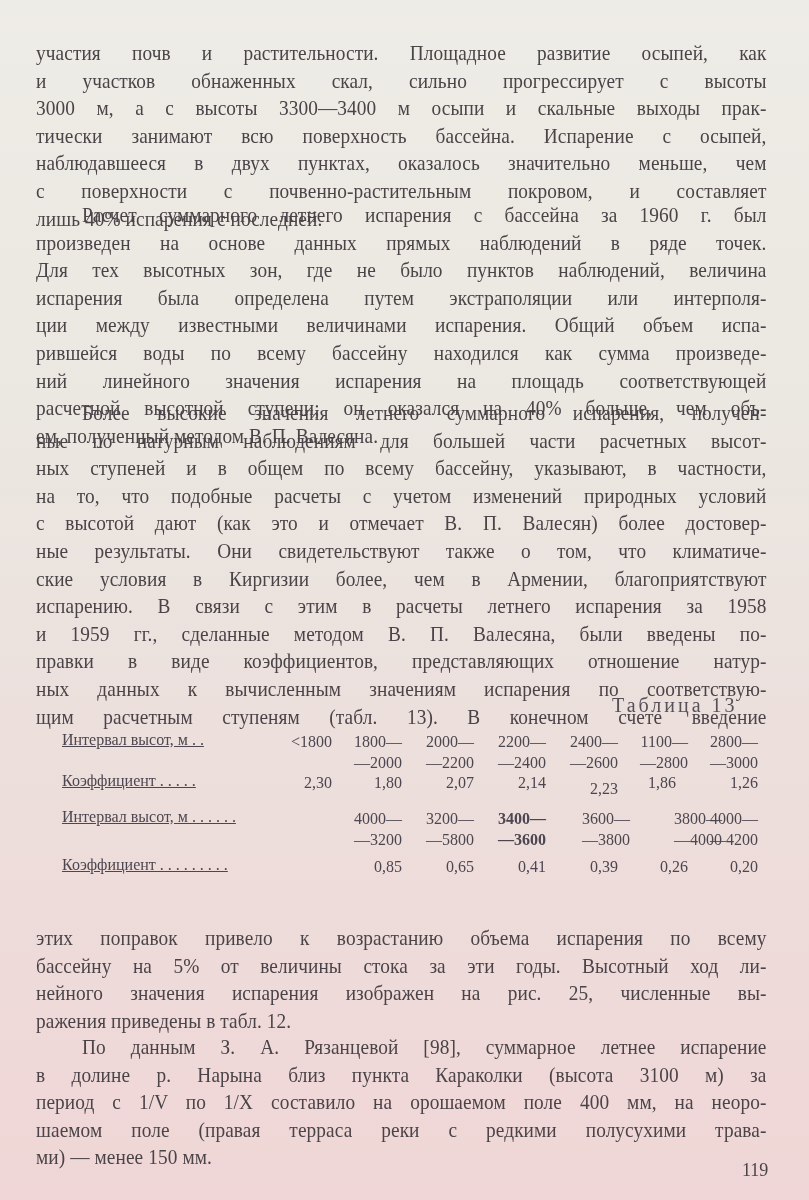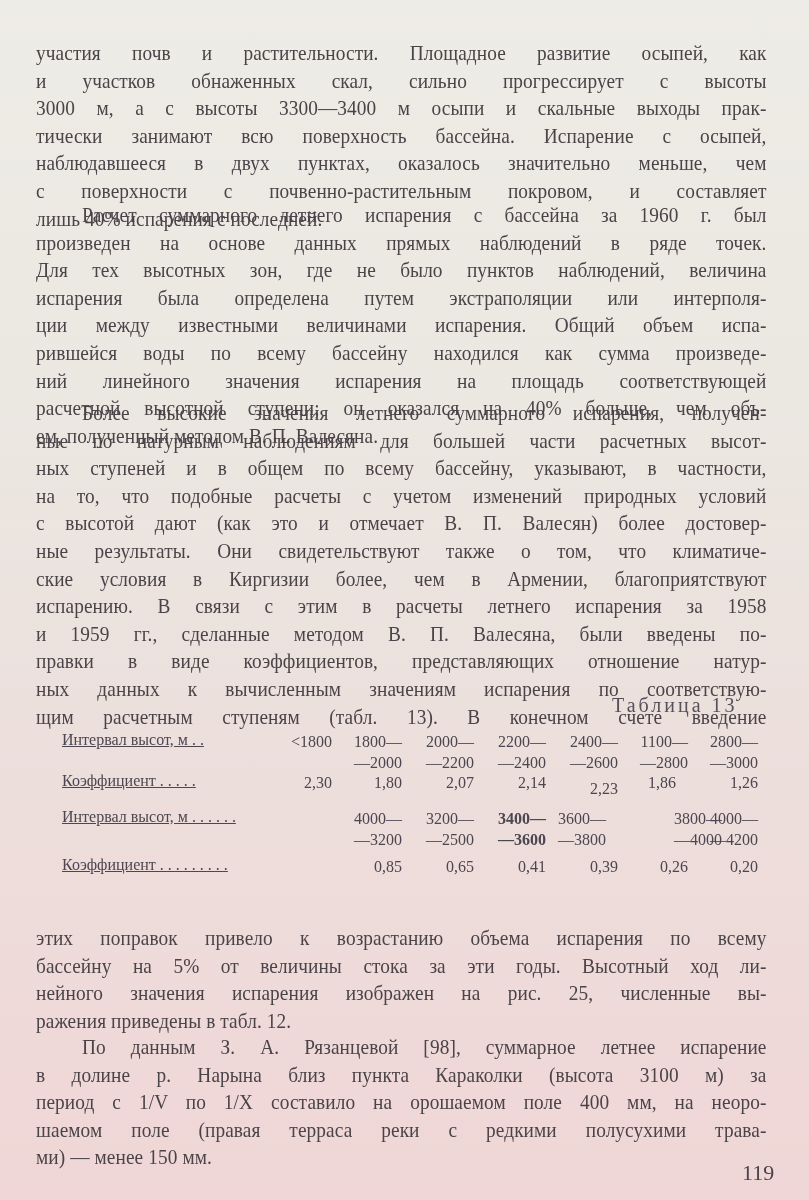--- a/index.html
+++ b/index.html
@@ -19,21 +19,21 @@
   }
   .line { display:block; white-space:nowrap; text-align-last:justify; text-align:justify; width:100%; }
   .line.last { text-align-last:left; }
   .indent { padding-left:50px; box-sizing:border-box; }
   .tcaption {
     position:absolute; left:612px; top:694px; font-size:20px; letter-spacing:3px; color:#55505a;
   }
   .trow { position:absolute; left:62px; font-size:16px; color:#4c4650; }
   .trow .label { position:absolute; left:0; white-space:nowrap;text-decoration:underline; }
   .cell { position:absolute; text-align:right; white-space:nowrap; line-height:21px; }
-  .pagenum { position:absolute; left:742px; top:1160px; font-size:22px; color:#4a4348; }
+  .pagenum { position:absolute; left:742px; top:1160px; font-size:18px; color:#4a4348; }
 </style>
 </head>
 <body>
 
 <div class="page">
 
   <div class="para" style="top:40px;">
     <span class="line">участия почв и растительности. Площадное развитие осыпей, как</span>
     <span class="line">и участков обнаженных скал, сильно прогрессирует с высоты</span>
     <span class="line">3000 м, а с высоты 3300—3400 м осыпи и скальные выходы прак-</span>
@@ -90,23 +90,23 @@
     <span class="cell" style="left:360px;width:52px;">2,07</span>
     <span class="cell" style="left:432px;width:52px;">2,14</span>
     <span class="cell" style="left:504px;width:52px;margin-top:6px;">2,23</span>
     <span class="cell" style="left:574px;width:52px;text-align:center;">1,86</span>
     <span class="cell" style="left:644px;width:52px;">1,26</span>
   </div>
 
   <div class="trow" style="top:808px;">
     <span class="label">Интервал высот, м  . . . . . .</span>
     <span class="cell" style="left:288px;width:52px;"><span>4000—</span><br><span>—3200</span></span>
-    <span class="cell" style="left:360px;width:52px;"><span>3200—</span><br><span>—2500</span></span>
+    <span class="cell" style="left:360px;width:52px;"><span>3200—</span><br><span>—5800</span></span>
     <span class="cell" style="left:432px;width:52px;font-weight:bold;"><span>3400—</span><br><span>—3600</span></span>
-    <span class="cell" style="left:492px;width:52px;text-align:right;"><span>3600—</span><br><span>—3800</span></span>
+    <span class="cell" style="left:516px;width:52px;text-align:right;"><span>3600—</span><br><span>—3800</span></span>
     <span class="cell" style="left:608px;width:52px;"><span>3800—</span><br><span>—4000</span></span>
     <span class="cell" style="left:644px;width:52px;"><span>4000—</span><br><span>—4200</span></span>
   </div>
 
   <div class="trow" style="top:856px;">
     <span class="label">Коэффициент . . . . . . . . .</span>
     <span class="cell" style="left:288px;width:52px;">0,85</span>
     <span class="cell" style="left:360px;width:52px;">0,65</span>
     <span class="cell" style="left:432px;width:52px;">0,41</span>
     <span class="cell" style="left:504px;width:52px;">0,39</span>

